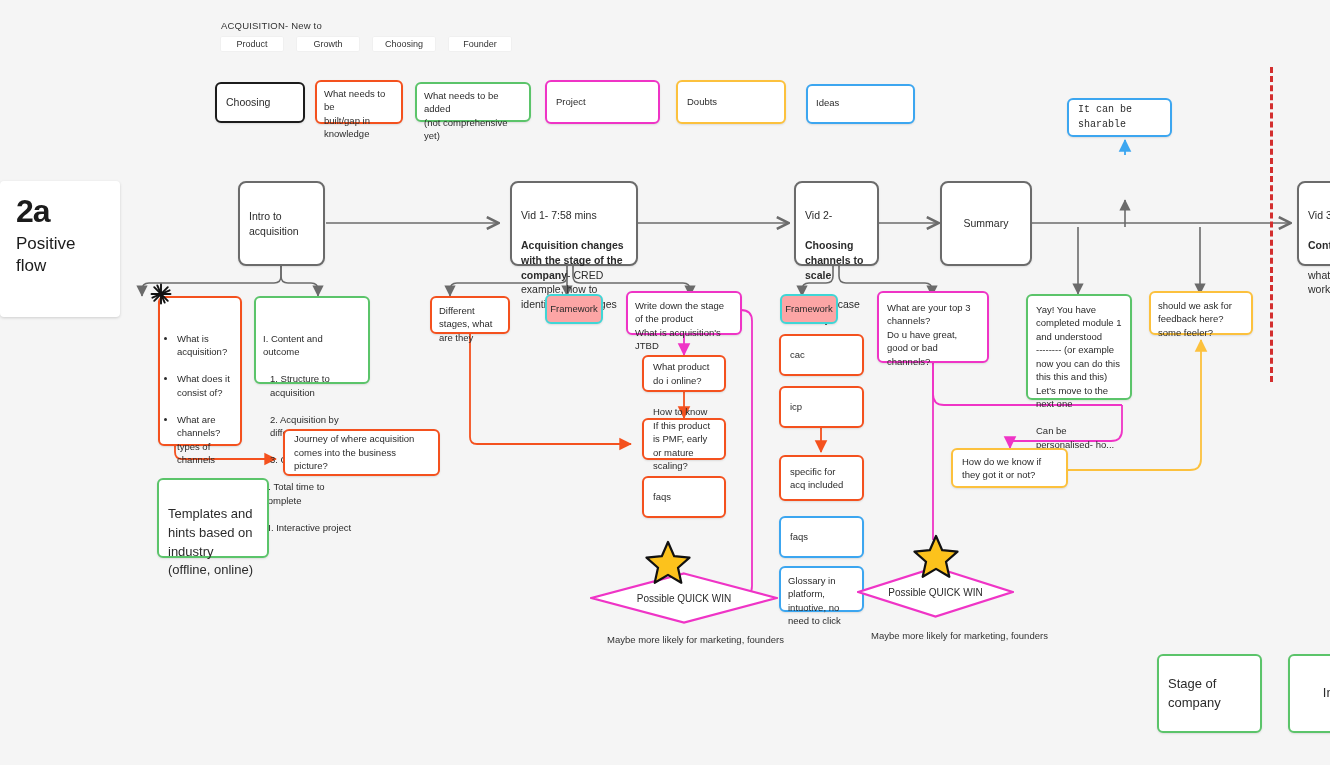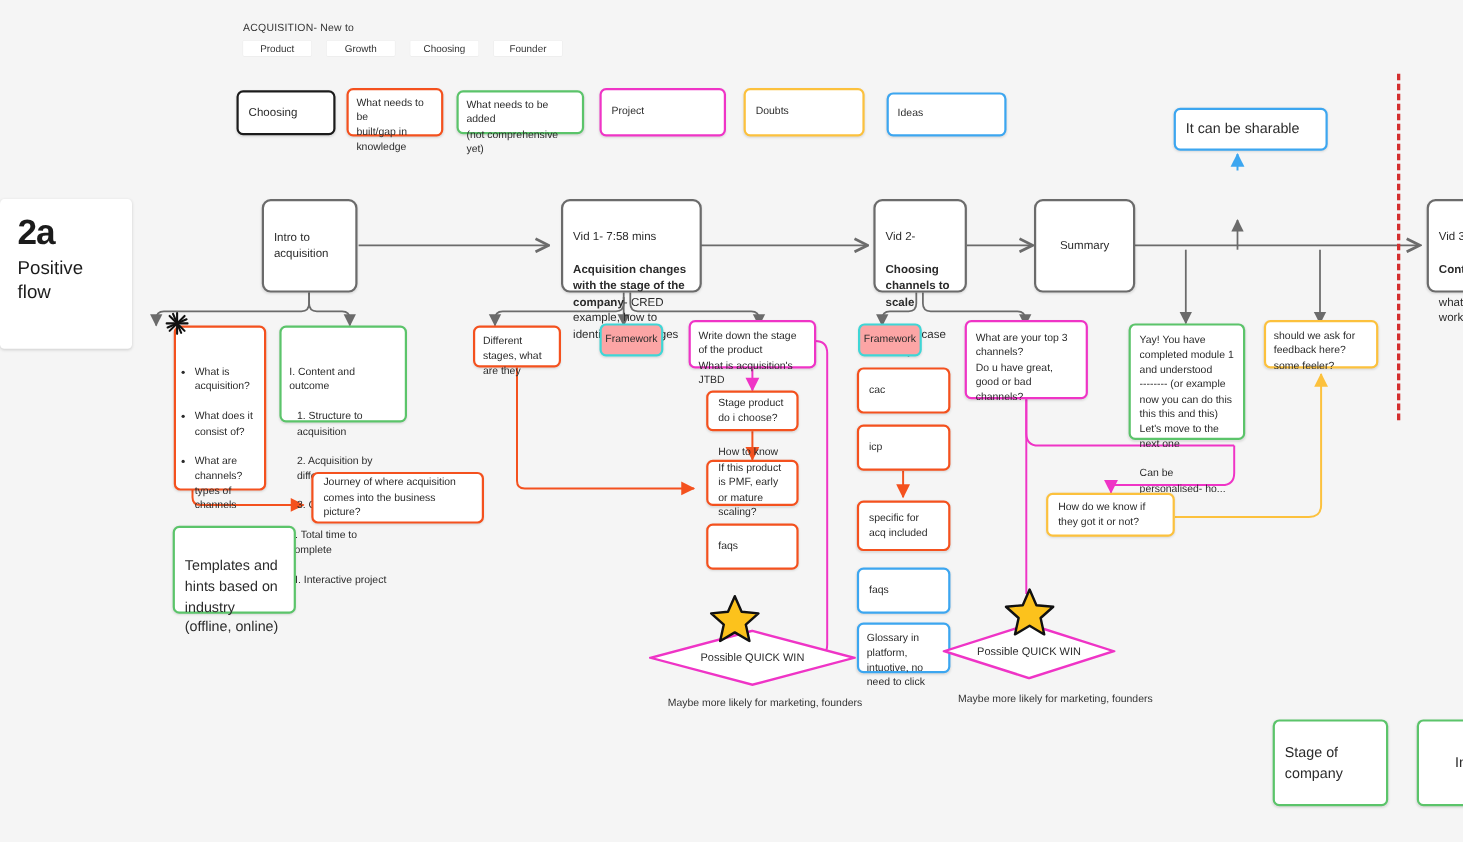--- a/index.html
+++ b/index.html
@@ -234,38 +234,38 @@
     <span class="bigtxt">Templates and hints based on industry (offline, online)</span>
   </div>
 
   <div class="node c-red" style="left:430px;top:296px;width:80px;height:38px;padding:6px 7px;font-size:9.5px;">Different stages, what are they</div>
 
   <div class="node c-cyan centerall" style="left:545px;top:294px;width:58px;height:30px;font-size:9.5px;">Framework</div>
 
   <div class="node c-pink" style="left:626px;top:291px;width:116px;height:44px;padding:6px 7px;font-size:9.5px;">Write down the stage of the product
 What is acquisition's JTBD</div>
 
-  <div class="node c-red center" style="left:642px;top:355px;width:84px;height:37px;font-size:9.5px;">Stage product do i choose?</div>
+  <div class="node c-red center" style="left:642px;top:355px;width:84px;height:37px;font-size:9.5px;">What product do i online?</div>
 
   <div class="node c-red center" style="left:642px;top:418px;width:84px;height:42px;font-size:9.5px;">How to know If this product is PMF, early or mature scaling?</div>
 
   <div class="node c-red center" style="left:642px;top:476px;width:84px;height:42px;font-size:9.5px;">faqs</div>
 
   <div class="node c-cyan centerall" style="left:780px;top:294px;width:58px;height:30px;font-size:9.5px;">Framework</div>
 
   <div class="node c-pink" style="left:877px;top:291px;width:112px;height:72px;padding:8px 8px;font-size:9.5px;">What are your top 3 channels?
 Do u have great, good or bad channels?</div>
 
   <div class="node c-red center" style="left:779px;top:334px;width:85px;height:42px;font-size:9.5px;">cac</div>
   <div class="node c-red center" style="left:779px;top:386px;width:85px;height:42px;font-size:9.5px;">icp</div>
   <div class="node c-red center" style="left:779px;top:455px;width:85px;height:46px;font-size:9.5px;">specific for acq included</div>
   <div class="node c-blue center" style="left:779px;top:516px;width:85px;height:42px;font-size:9.5px;">faqs</div>
   <div class="node c-blue" style="left:779px;top:566px;width:85px;height:46px;padding:6px 7px;font-size:9.5px;">Glossary in platform, intuotive, no need to click</div>
 
-  <div class="node c-blue center" style="left:1067px;top:98px;width:140px;height:39px;font-size:13px;">It can be sharable</div>
+  <div class="node c-blue center" style="left:1067px;top:98px;width:105px;height:39px;font-size:10px;font-family:Liberation Mono, monospace;">It can be sharable</div>
 
   <div class="node c-green" style="left:1026px;top:294px;width:106px;height:106px;padding:7px 8px;font-size:9.5px;">Yay! You have completed module 1 and understood
 -------- (or example now you can do this this this and this)
 Let's move to the next one
 
 Can be personalised- ho...</div>
 
   <div class="node c-yellow" style="left:1149px;top:291px;width:104px;height:44px;padding:6px 7px;font-size:9.5px;">should we ask for feedback here?
 some feeler?</div>
 

